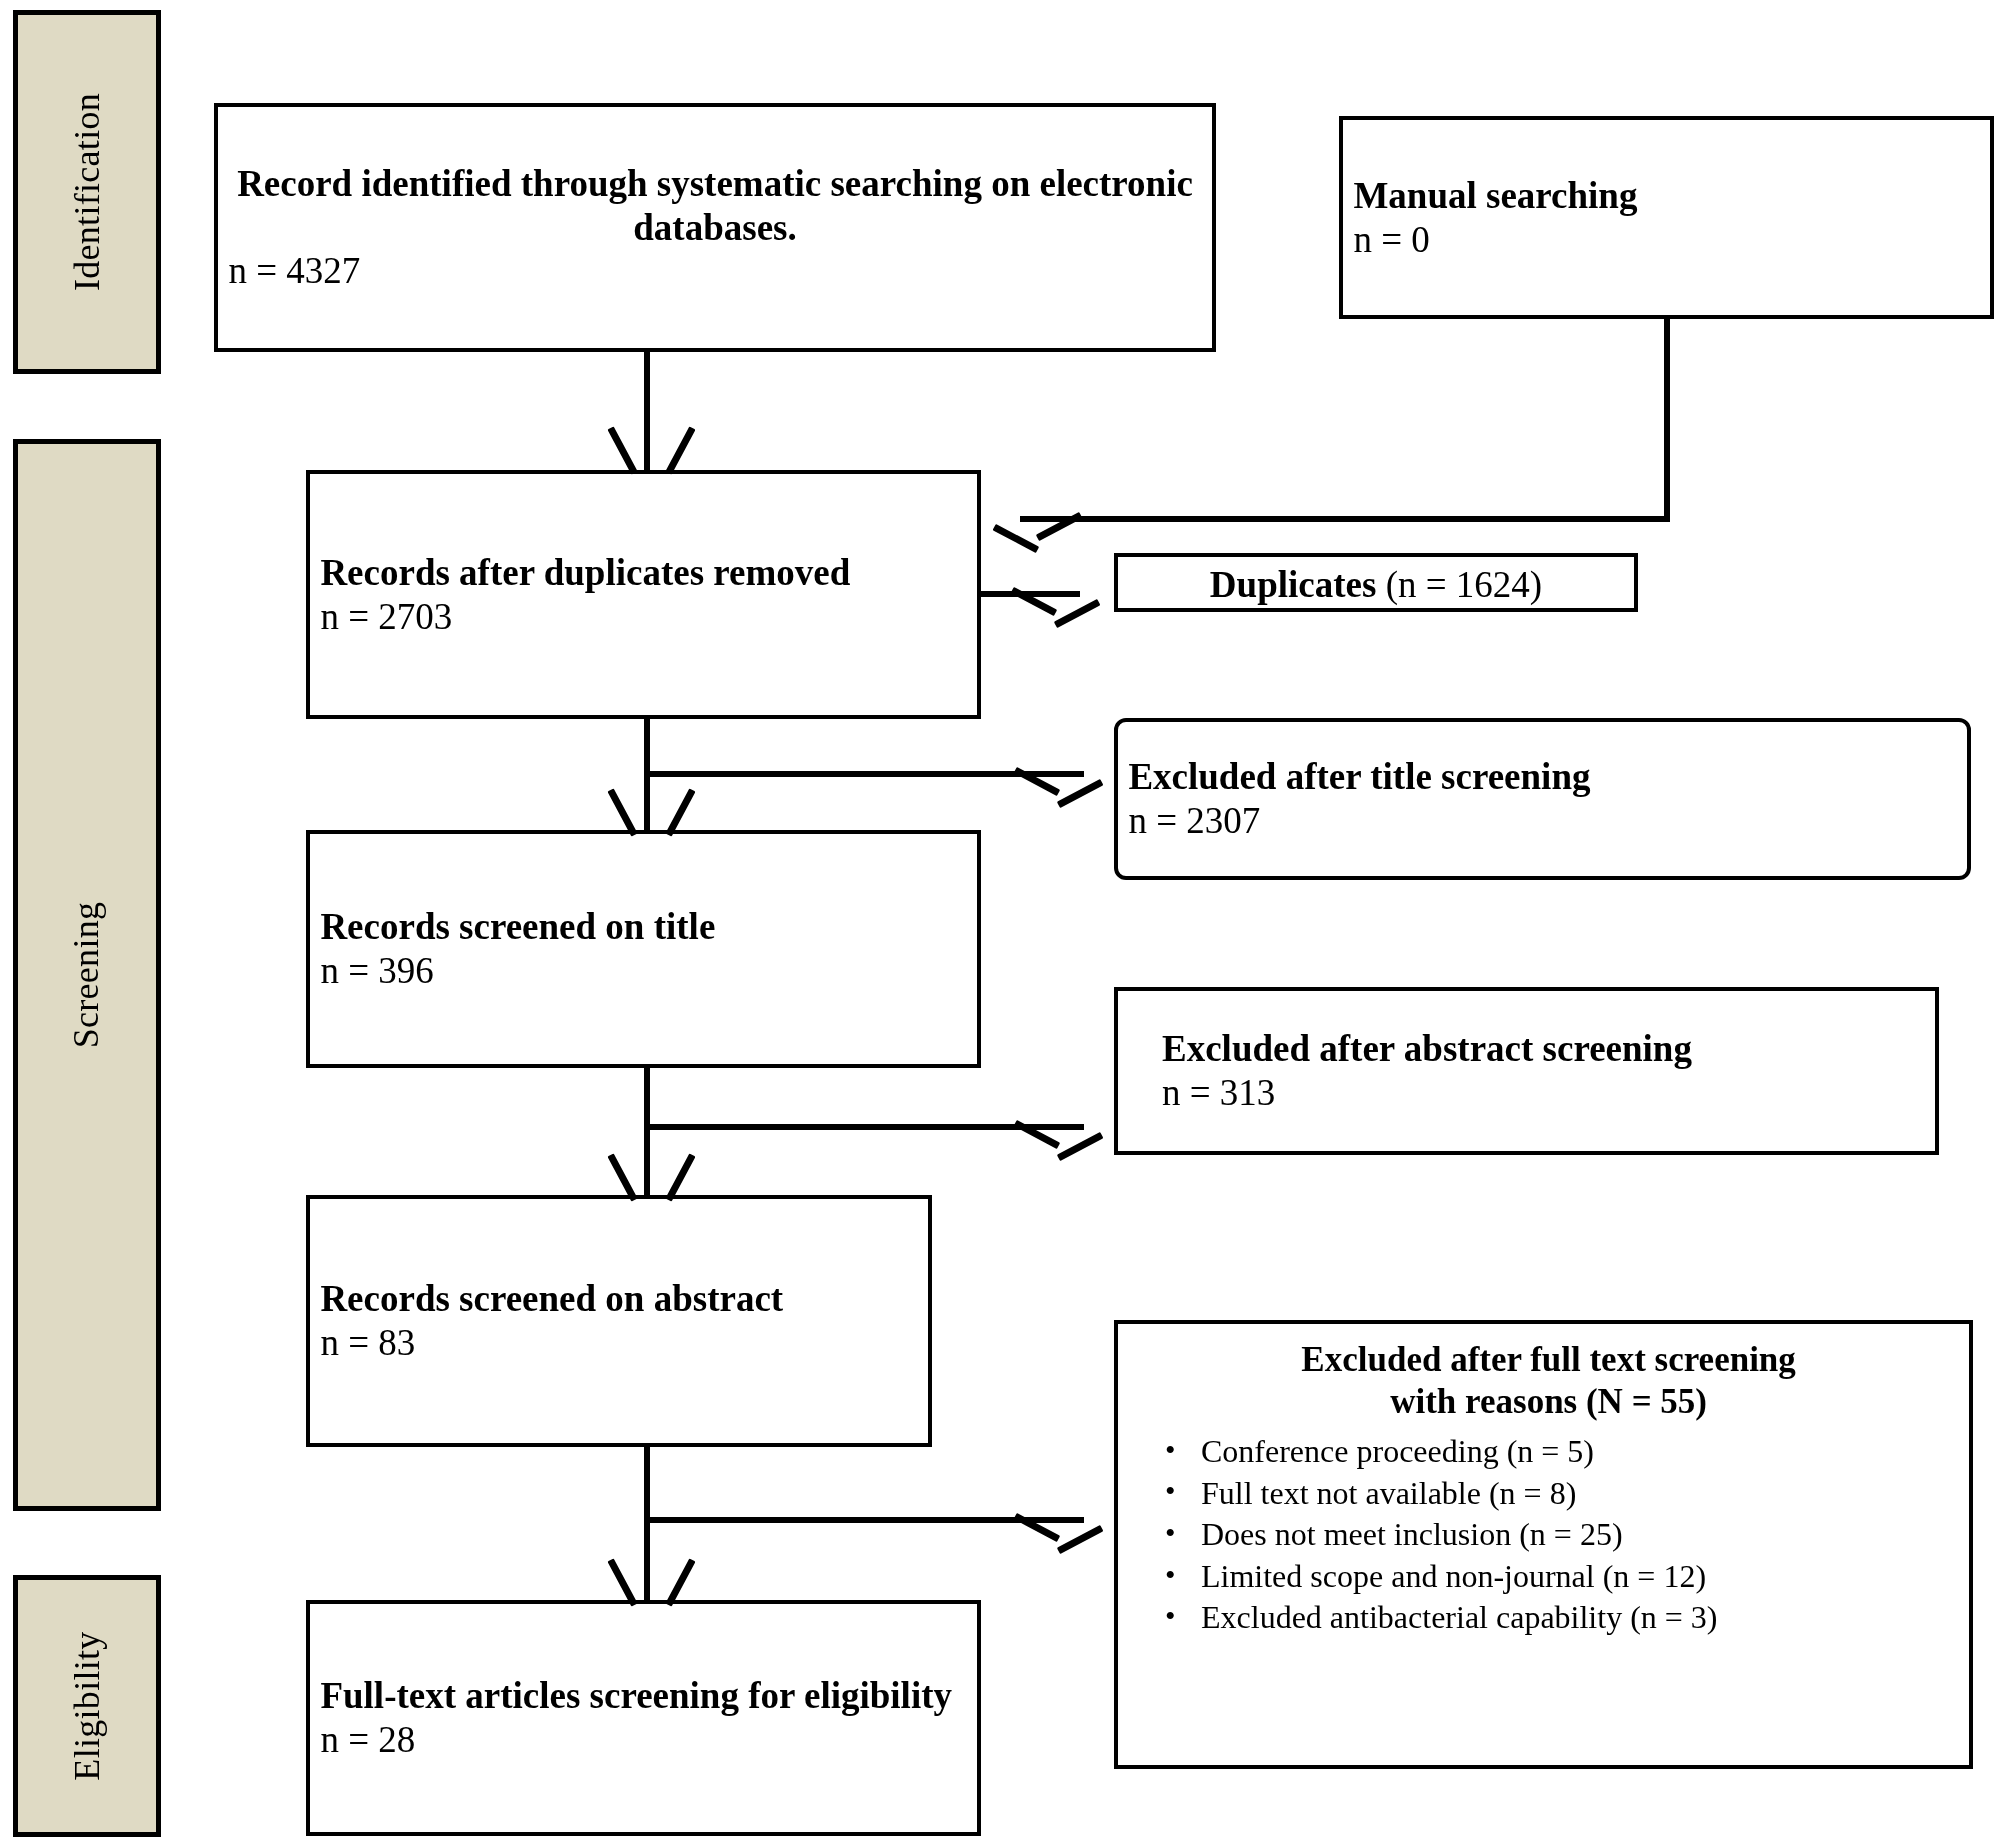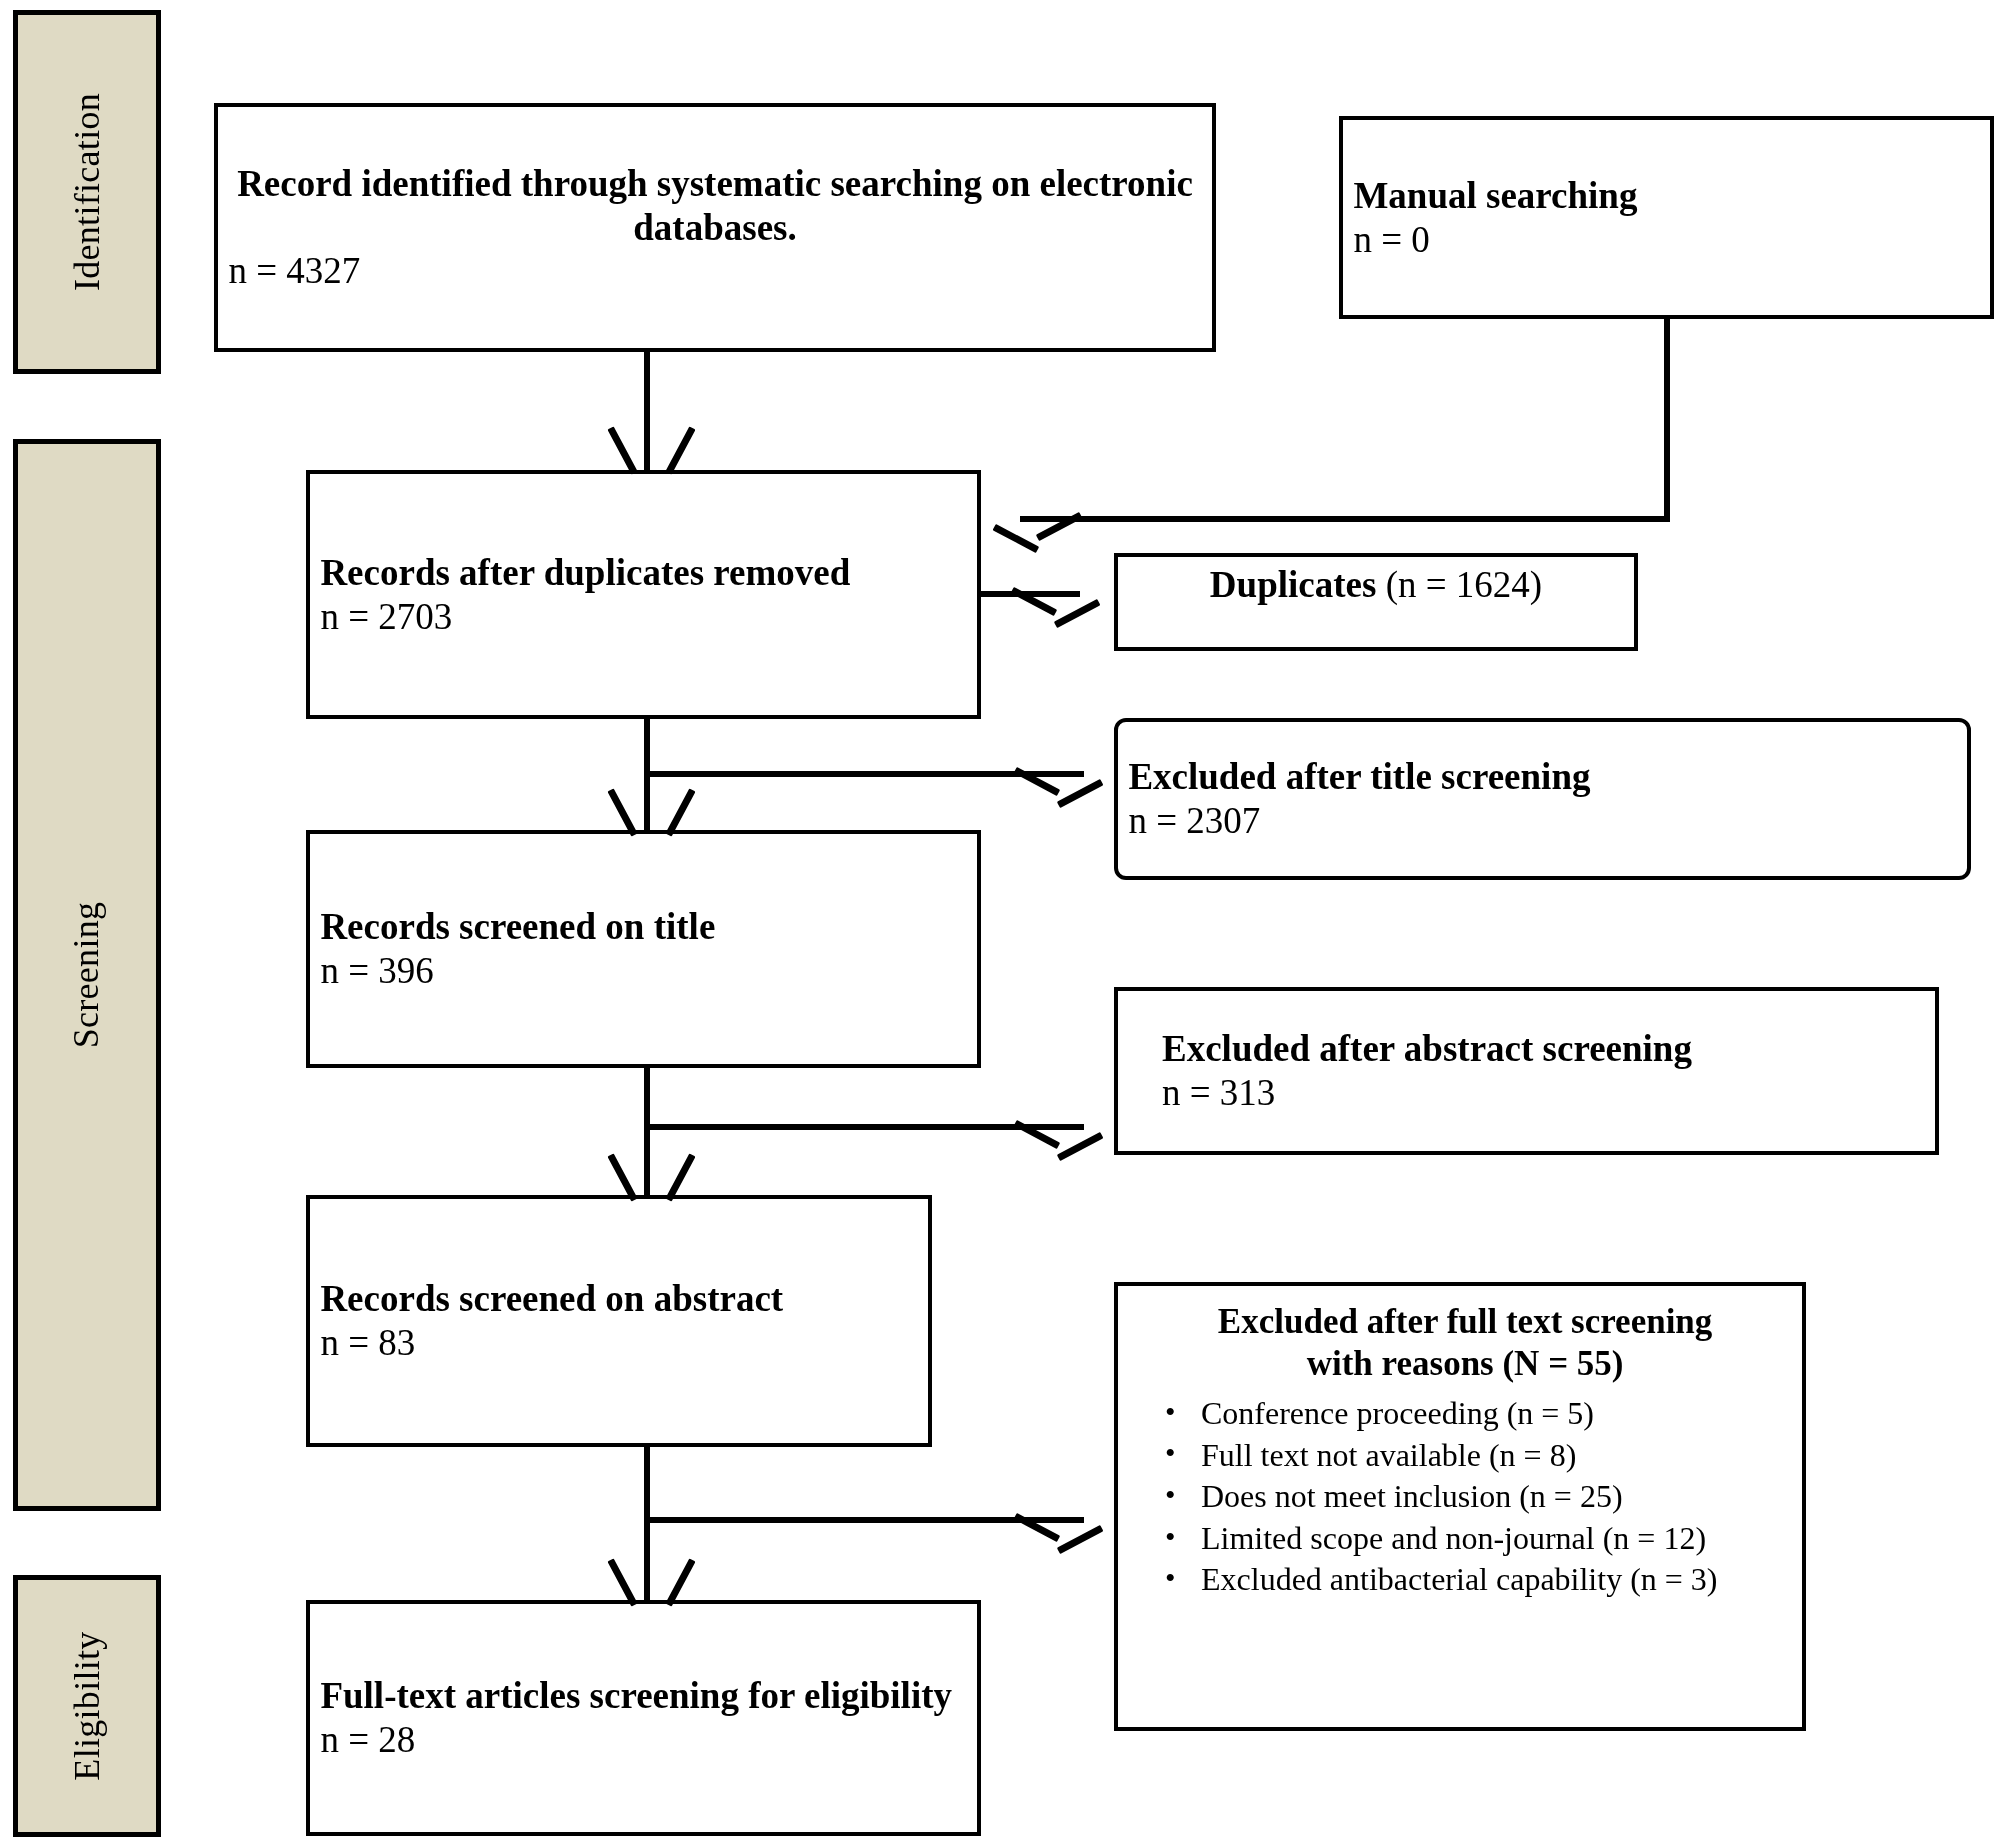--- a/index.html
+++ b/index.html
@@ -104,21 +104,21 @@
   <div class="node" style="left:1339px; top:116px; width:655px; height:203px;">
     <div class="ttl">Manual searching</div>
     <div class="cnt">n = 0</div>
   </div>
 
   <div class="node" style="left:306px; top:470px; width:675px; height:249px;">
     <div class="ttl">Records after duplicates removed</div>
     <div class="cnt">n = 2703</div>
   </div>
 
-  <div class="node inline-row" style="left:1114px; top:553px; width:524px; height:98px;">
+  <div class="node inline-row" style="left:1114px; top:553px; width:524px; height:59px;">
     <div class="ttl">Duplicates</div>
     <div class="cnt">(n = 1624)</div>
   </div>
 
   <div class="node" style="left:1114px; top:718px; width:857px; height:162px;border-radius:12px;">
     <div class="ttl">Excluded after title screening</div>
     <div class="cnt">n = 2307</div>
   </div>
 
   <div class="node" style="left:306px; top:830px; width:675px; height:238px;">
@@ -129,21 +129,21 @@
   <div class="node" style="left:1114px; top:987px; width:825px; height:168px;padding-left:44px;">
     <div class="ttl">Excluded after abstract screening</div>
     <div class="cnt">n = 313</div>
   </div>
 
   <div class="node" style="left:306px; top:1195px; width:626px; height:252px;">
     <div class="ttl">Records screened on abstract</div>
     <div class="cnt">n = 83</div>
   </div>
 
-  <div class="node reasons" style="left:1114px; top:1282px; width:692px; height:449px;padding-left:16px;">
+  <div class="node reasons" style="left:1114px; top:1320px; width:859px; height:449px;padding-left:16px;">
     <div class="hdr">Excluded after full text screening</div>
     <div class="hdr">with reasons (N = 55)</div>
     <ul>
       <li>Conference proceeding (n = 5)</li>
       <li>Full text not available (n = 8)</li>
       <li>Does not meet inclusion (n = 25)</li>
       <li>Limited scope and non-journal (n = 12)</li>
       <li>Excluded antibacterial capability (n = 3)</li>
     </ul>
   </div>

